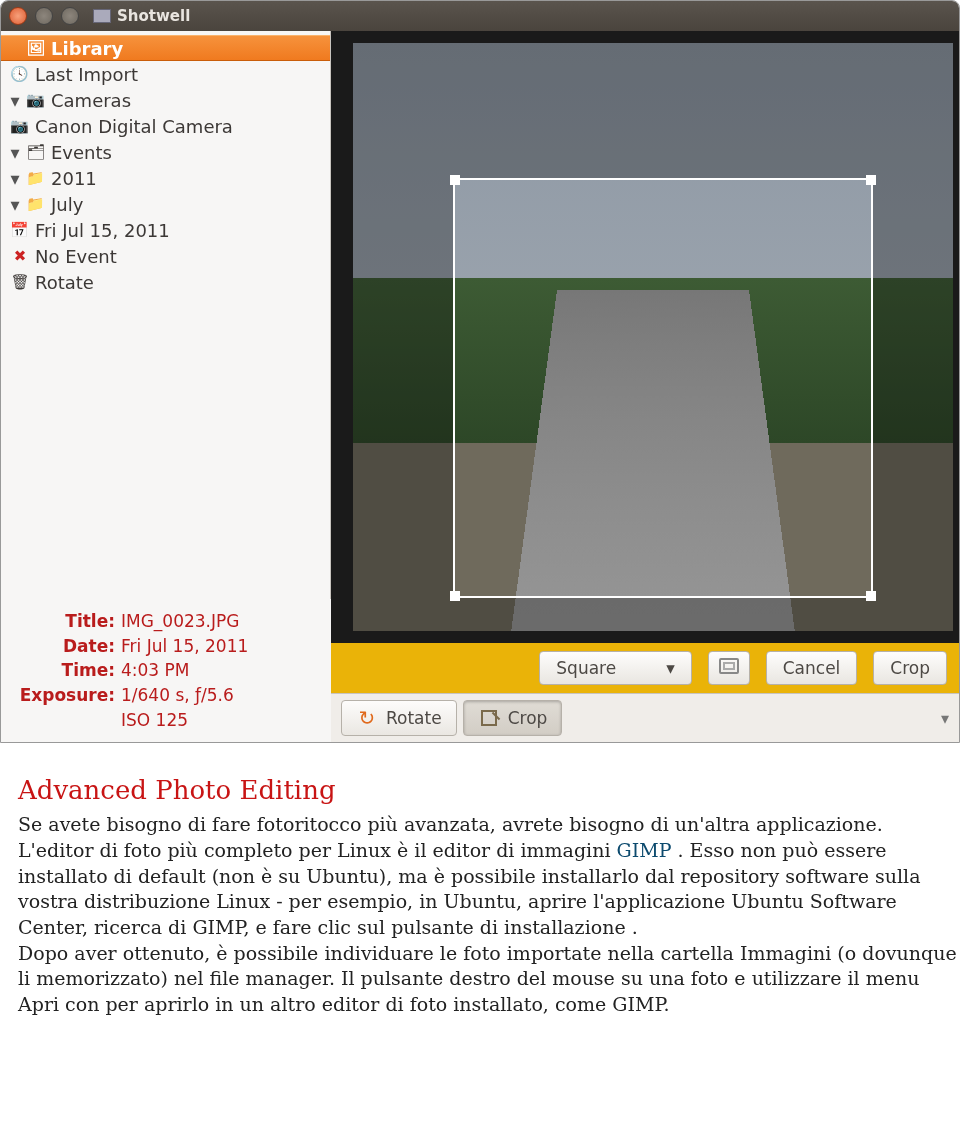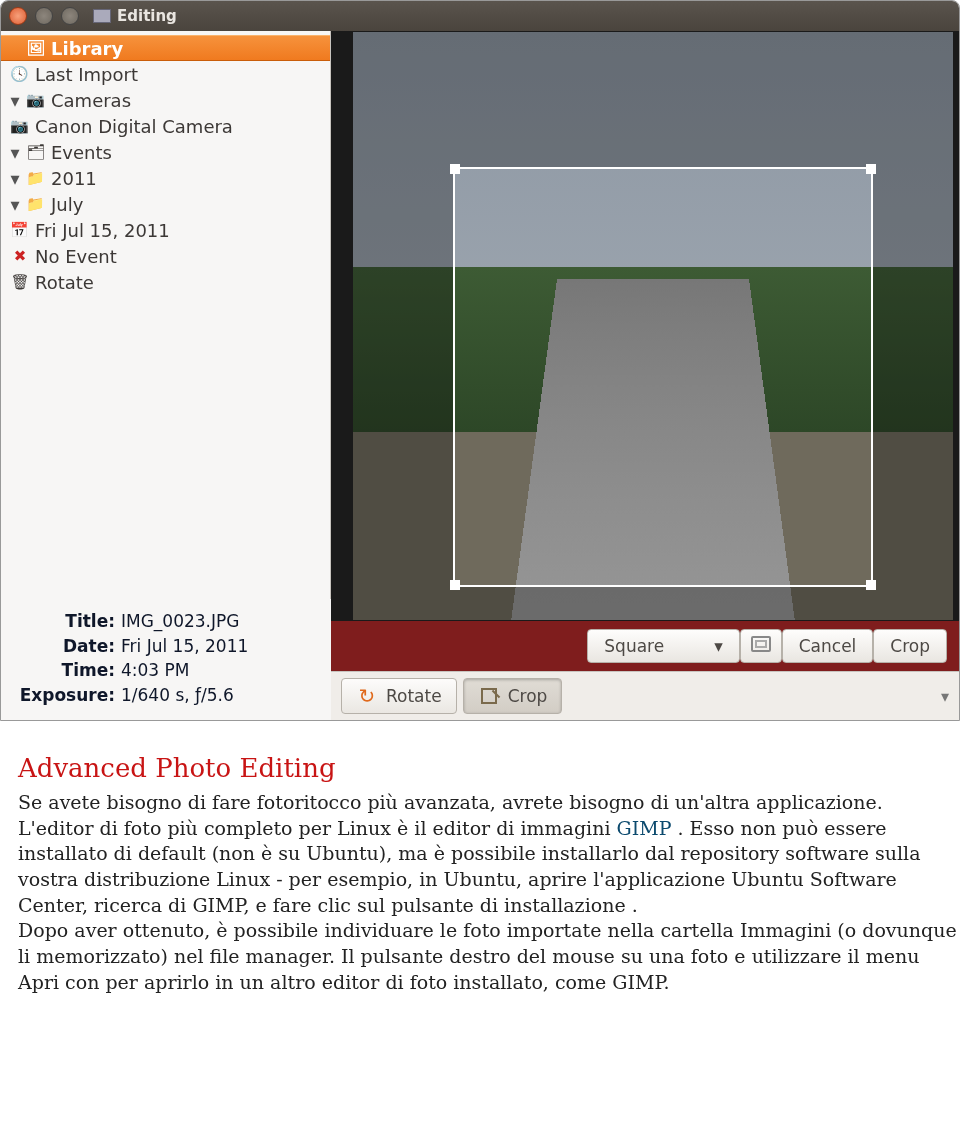--- a/index.html
+++ b/index.html
@@ -28,56 +28,56 @@
   .photo { position:absolute; left:16px; top:0; right:0; bottom:0; display:flex; align-items:center; justify-content:center;}
   .photomock { width:600px; height:588px; position:relative; overflow:hidden;}
   .sky  { position:absolute; left:0; right:0; top:0; height:46%; background:linear-gradient(#8d97a3,#9aa3ad);}
   .trees{ position:absolute; left:0; right:0; top:40%; height:28%; background:linear-gradient(#3d5b34,#2d4727);}
   .road { position:absolute; left:34%; right:34%; top:42%; bottom:0; background:linear-gradient(#777,#9a9a9a); transform:perspective(600px) rotateX(40deg); transform-origin:top center;}
   .ground{position:absolute;left:0;right:0;top:60%;bottom:0;background:#6f6a5c;}
   .cropbox{position:absolute; left:100px; top:135px; width:420px; height:420px; border:2px solid #fff; box-shadow:0 0 0 4000px rgba(10,10,10,0.30);}
   .cropbox .h{position:absolute;width:10px;height:10px;background:#fff;}
   .h.tl{left:-5px;top:-5px}.h.tr{right:-5px;top:-5px}.h.bl{left:-5px;bottom:-5px}.h.br{right:-5px;bottom:-5px}
   
-  .croptoolbar{display:flex;gap:0;padding:8px 12px;background:#7f1d1d;align-items:center;justify-content:flex-end;}
+  .croptoolbar{display:flex;gap:16px;padding:8px 12px;background:#eab308;align-items:center;justify-content:flex-end;}
   .btn{background:linear-gradient(#fefdfc,#e9e6e1);border:1px solid #b6b1a9;border-radius:4px;padding:6px 16px;font-size:17px;color:#4d4945;}
   .btn.combo{display:flex;align-items:center;gap:50px;}
   .btn.icon-only{padding:6px 10px;}
   .pivot-ico{display:inline-block;width:20px;height:16px;border:2px solid #888;border-radius:2px;position:relative;}
   .pivot-ico:after{content:"";position:absolute;inset:2px;border:2px dashed #aaa;}
   
   .bottombar{display:flex;gap:6px;padding:6px 10px;background:#f0ede9;border-top:1px solid #c8c4bf;align-items:center;}
   .tool{display:flex;align-items:center;gap:8px;background:linear-gradient(#fdfcfb,#eae7e2);border:1px solid #b6b1a9;border-radius:4px;padding:6px 14px;font-size:17px;color:#4d4945;}
   .tool.active{background:linear-gradient(#e0dcd5,#d2cdc5);box-shadow:inset 0 1px 3px rgba(0,0,0,0.25);}
   .tool .ticon{width:22px;height:22px;display:inline-flex;align-items:center;justify-content:center;}
   .rot-ico{color:#e06a1d;font-size:20px;}
   .crop-ico{border:2px solid #7a6a4c;width:16px;height:16px;position:relative;}
   .crop-ico:before{content:"";position:absolute;right:-6px;top:3px;width:10px;height:2px;background:#7a6a4c;transform:rotate(45deg);}
   .str-ico{width:22px;height:14px;background:linear-gradient(#a6cbe8,#4a87b6);border:1px solid #3a6a92;}
   .chev{margin-left:auto;color:#777;}
   
-  .meta{padding:10px 14px;font-size:17px;color:#0f172a;line-height:1.45;}
+  .meta{padding:10px 14px;font-size:17px;color:#b91c1c;line-height:1.45;}
   .meta .row{display:flex;}
   .meta .lab{width:100px;text-align:right;margin-right:6px;font-weight:bold;}
   
   .doc{padding:0 0 30px 18px;font-family:"DejaVu Serif","Georgia",serif;font-size:19px;color:#222;line-height:1.35;width:960px;}
   .doc h2{color:#c81414;font-weight:normal;font-size:26px;margin-bottom:4px;}
   .doc a{color:#0c4a6e;text-decoration:none;}
 </style>
 </head>
 <body>
 
 <div class="window">
   <div class="titlebar">
     <span class="tbtn tclose"></span>
     <span class="tbtn tmin"></span>
     <span class="tbtn tmax"></span>
     <span class="titletxt">
       <span class="shotwell-ico"></span>
-      <span>Editing</span>
+      <span>Shotwell</span>
     </span>
   </div>
 
   <div class="winbody">
 
     <div style="display:flex;flex-direction:column;">
       <div class="sidebar">
 
         <div class="entry selected">
           <span class="tri"></span>
@@ -139,20 +139,24 @@
             <span class="lab">Date:</span>
             <span>Fri Jul 15, 2011</span>
           </div>
         <div class="row">
             <span class="lab">Time:</span>
             <span>4:03 PM</span>
           </div>
         <div class="row">
             <span class="lab">Exposure:</span>
             <span>1/640 s, ƒ/5.6</span>
+          </div>
+        <div class="row">
+            <span class="lab"></span>
+            <span>ISO 125</span>
           </div>
       </div>
     </div>
 
     <div class="viewer">
       <div class="photoarea">
         <div class="photo">
           <div class="photomock">
             <div class="sky"></div>
             <div class="ground"></div>

